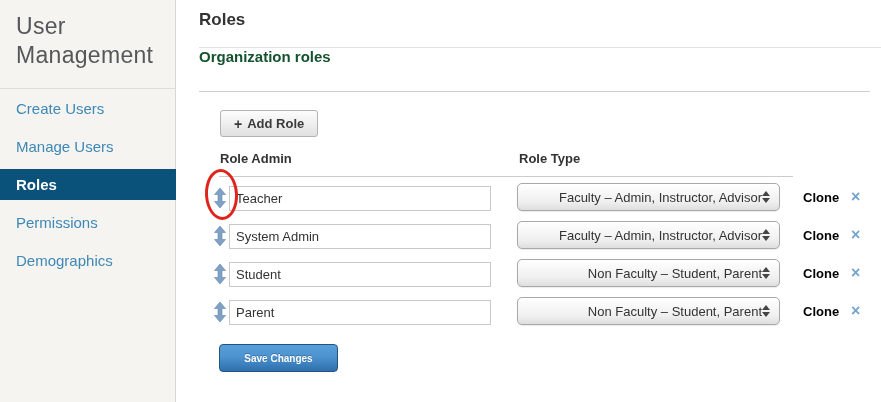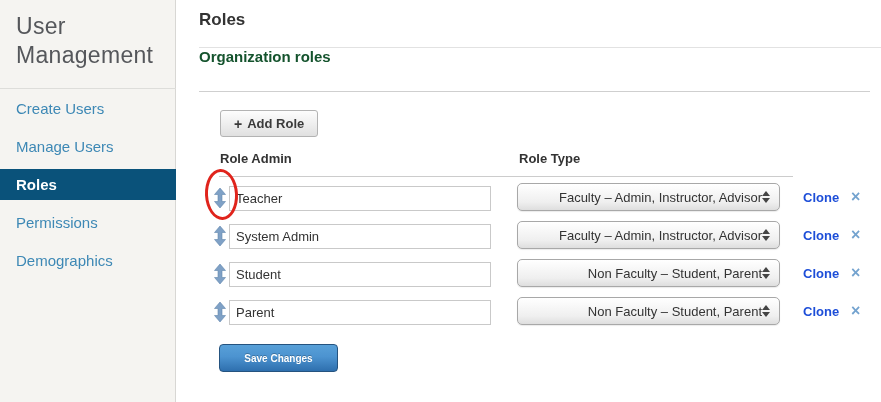--- a/index.html
+++ b/index.html
@@ -46,21 +46,21 @@
                     display:flex;align-items:center;cursor:pointer;
                     box-shadow:0 1px 1px rgba(0,0,0,.08);text-align:right;}
   .role-type-select .sel-label{padding-left:12px;font-size:13px;color:#333;flex:1;
                                white-space:nowrap;overflow:hidden;}
   .sel-arrows{display:flex;flex-direction:column;align-items:center;gap:2px;margin-right:9px;}
   .tri-up{width:0;height:0;border-left:4px solid transparent;border-right:4px solid transparent;
           border-bottom:5px solid #444;}
   .tri-down{width:0;height:0;border-left:4px solid transparent;border-right:4px solid transparent;
             border-top:5px solid #444;}
   .clone-link{position:absolute;left:803px;top:7px;font-size:13px;font-weight:bold;
-              color:#1d4ed8;text-decoration:none;cursor:pointer;}
+              color:#000000;text-decoration:none;cursor:pointer;}
   .delete-x{position:absolute;left:851px;top:4px;font-size:16px;font-weight:bold;
             color:#74a3cf;cursor:pointer;line-height:20px;}
 
   .save-btn{position:absolute;left:219px;top:344px;width:119px;height:28px;
             background:linear-gradient(#58a0d8,#4c93d0 45%,#2e6fae);
             border:1px solid #25537f;border-radius:4px;
             font-family:inherit;font-size:10px;font-weight:bold;color:#ffffff;
             text-shadow:0 -1px 0 rgba(0,0,0,.25);cursor:pointer;}
 
   .annotation-ellipse{position:absolute;left:205px;top:169px;width:33px;height:51px;

